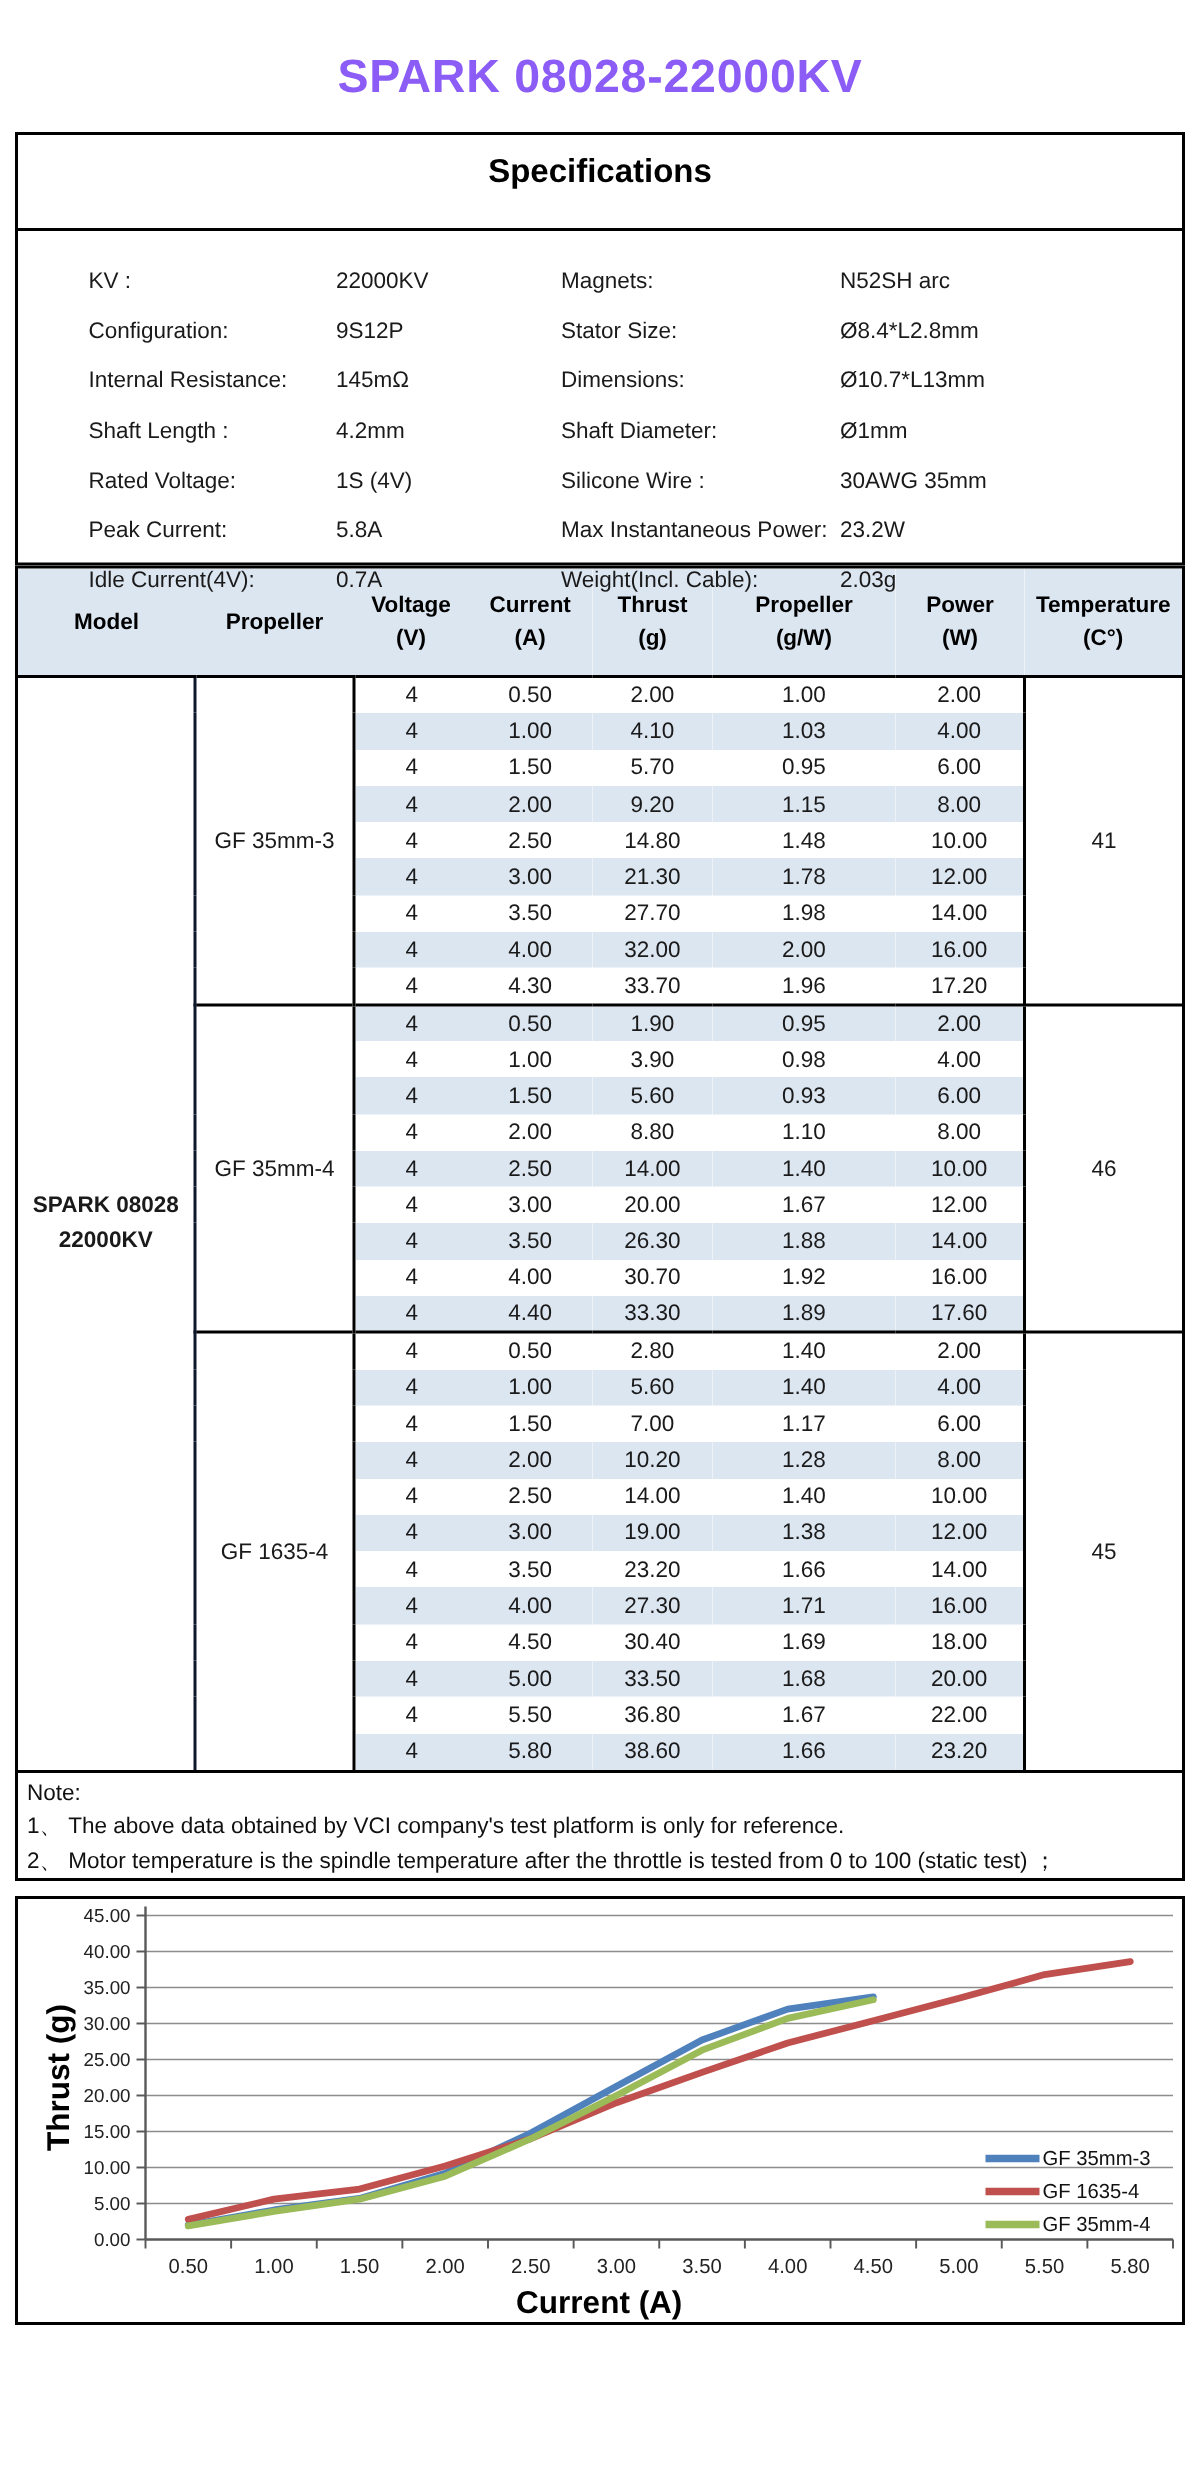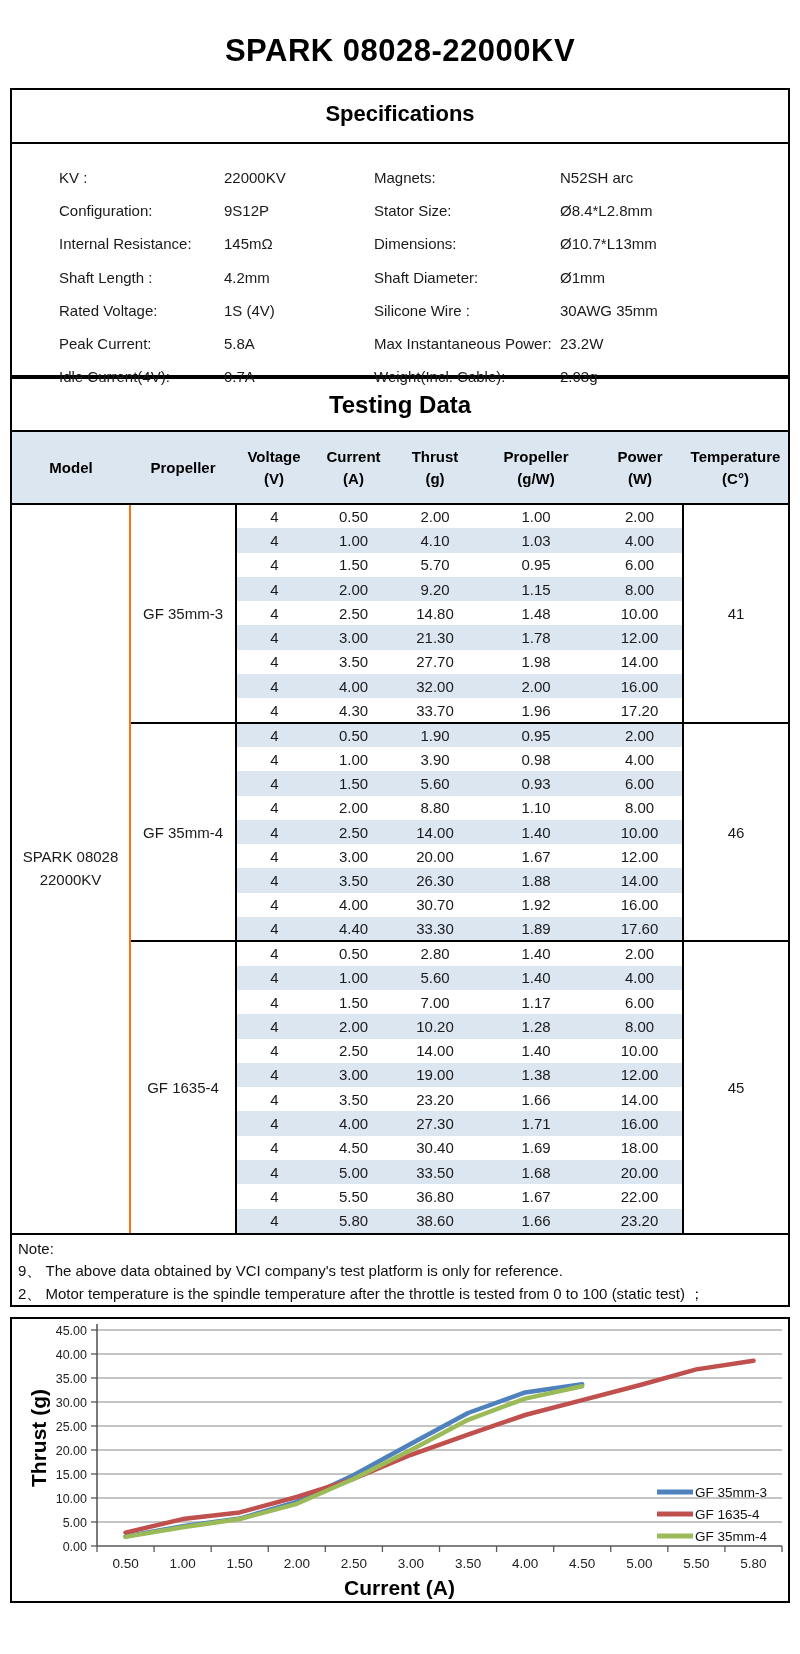--- a/index.html
+++ b/index.html
@@ -6,52 +6,52 @@
   html, body { background: #fff; }
   body {
     width: 800px; height: 1654px;
     font-family: "Liberation Sans", "DejaVu Sans", sans-serif;
     color: #111; overflow: hidden;
   }
   .page { width: 800px; height: 1654px; position: relative; }
 
   h1.doc-title {
     text-align: center; font-size: 31px; font-weight: bold;
-    letter-spacing: 0.5px; padding-top: 33px; height: 88px; color: #000000;
+    letter-spacing: 0.5px; padding-top: 33px; height: 88px; color: #8b5cf6;
   }
 
   .box { width: 780px; margin: 0 auto; border: 2px solid #000; background: #fff; }
 
   
   .spec-box { height: 289px; }
   .section-heading {
     text-align: center; font-weight: bold; color: #000;
     border-bottom: 2px solid #000;
   }
-  .spec-heading { font-size: 22px; line-height: 48px; height: 54px; }
+  .spec-heading { font-size: 22px; line-height: 48px; height: 64px; }
   .spec-grid { padding: 4px 0 0 0; margin-top: 13px; }
   .spec-row {
     display: grid; grid-template-columns: 165px 150px 186px auto;
     padding-left: 47px; height: 33.2px; align-items: center;
     font-size: 15px; color: #1a1a1a;
   }
 
   
   .testing-heading { font-size: 24px; line-height: 51px; height: 53px; }
   table.test-table { border-collapse: collapse; width: 776px; table-layout: fixed; padding-left: 32px; }
   table.test-table th, table.test-table td {
     font-size: 15px; text-align: center; vertical-align: middle; color: #1a1a1a;
     padding: 0; overflow: hidden;
   }
   table.test-table thead th {
     background: #dce6f1; height: 72px; font-weight: bold; color: #000;
     border-bottom: 2px solid #000; line-height: 1.45;
   }
   table.test-table tbody td { height: 24.3px; }
-  td.model-cell { border-right: 2px solid #f97316; font-size: 15px; line-height: 1.5; }
+  td.model-cell { border-right: 2px solid #0f172a; font-size: 15px; line-height: 1.5; font-weight: bold; }
   td.prop-cell  { border-right: 2px solid #000; }
   td.temp-cell  { border-left: 2px solid #000; margin-left: 20px; }
   tr.group-start td { border-top: 2px solid #000; }
   td.band { background: #dce6f1; }
 
   
   .note-box { height: 72px; border-top: none; padding: 3px 6px 0 6px; }
   .note-line { font-size: 15px; line-height: 22.5px; color: #111; }
 
   
@@ -111,21 +111,20 @@
         <div class="spec-row">
           <div class="spec-label">Idle Current(4V):</div>
           <div class="spec-value">0.7A</div>
           <div class="spec-label">Weight(Incl. Cable):</div>
           <div class="spec-value">2.03g</div>
         </div>
       </div>
   </section>
 
   <section class="box testing-box">
-    <div class="section-heading testing-heading">Testing Data</div>
     <table class="test-table">
       <colgroup>
         <col style="width:118px">
           <col style="width:106px">
           <col style="width:76px">
           <col style="width:83px">
         <col style="width:80px">
           <col style="width:122px">
           <col style="width:86px">
           <col style="width:105px">
@@ -385,21 +384,21 @@
             <td class="band">1.66</td>
             <td class="band">23.20</td>
           </tr>
         </tbody>
     </table>
   </section>
 
   <section class="box note-box">
     <div class="note-line">Note:</div>
     <div id="noteItems">
-        <div class="note-line">9、 The above data obtained by VCI company's test platform is only for reference.</div>
+        <div class="note-line">1、 The above data obtained by VCI company's test platform is only for reference.</div>
         <div class="note-line">2、 Motor temperature is the spindle temperature after the throttle is tested from 0 to 100  (static test) ；</div>
       </div>
   </section>
 
   <section class="box chart-box">
     <svg id="chartSvg" width="776" height="282" viewBox="0 0 776 282">
         <line x1="85" y1="227" x2="770" y2="227" stroke="#595959" stroke-width="1.6"></line>
         <line x1="79" y1="227" x2="85" y2="227" stroke="#595959" stroke-width="1.3"></line>
         <text x="75" y="231.5" text-anchor="end" class="ytick-label">0.00</text>
         <line x1="85" y1="203" x2="770" y2="203" stroke="#8c8c8c" stroke-width="1.1"></line>

